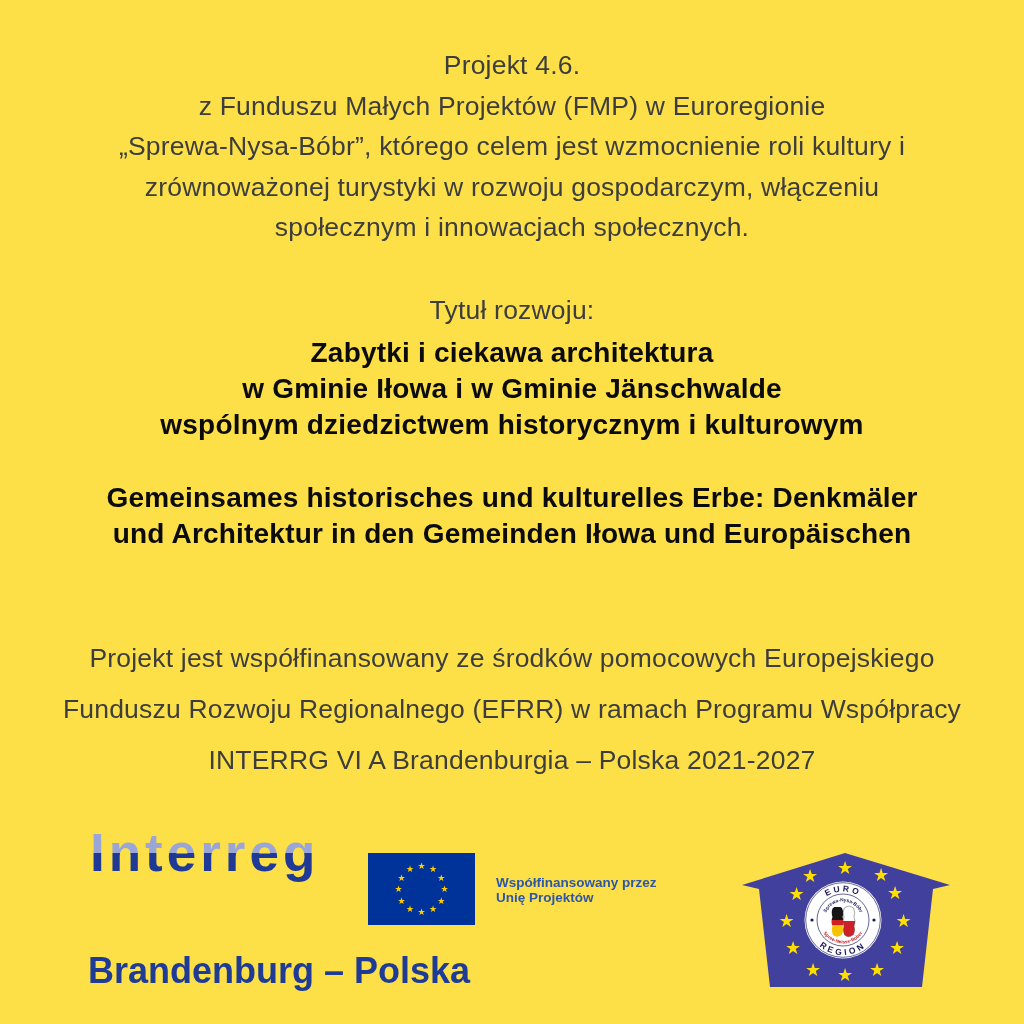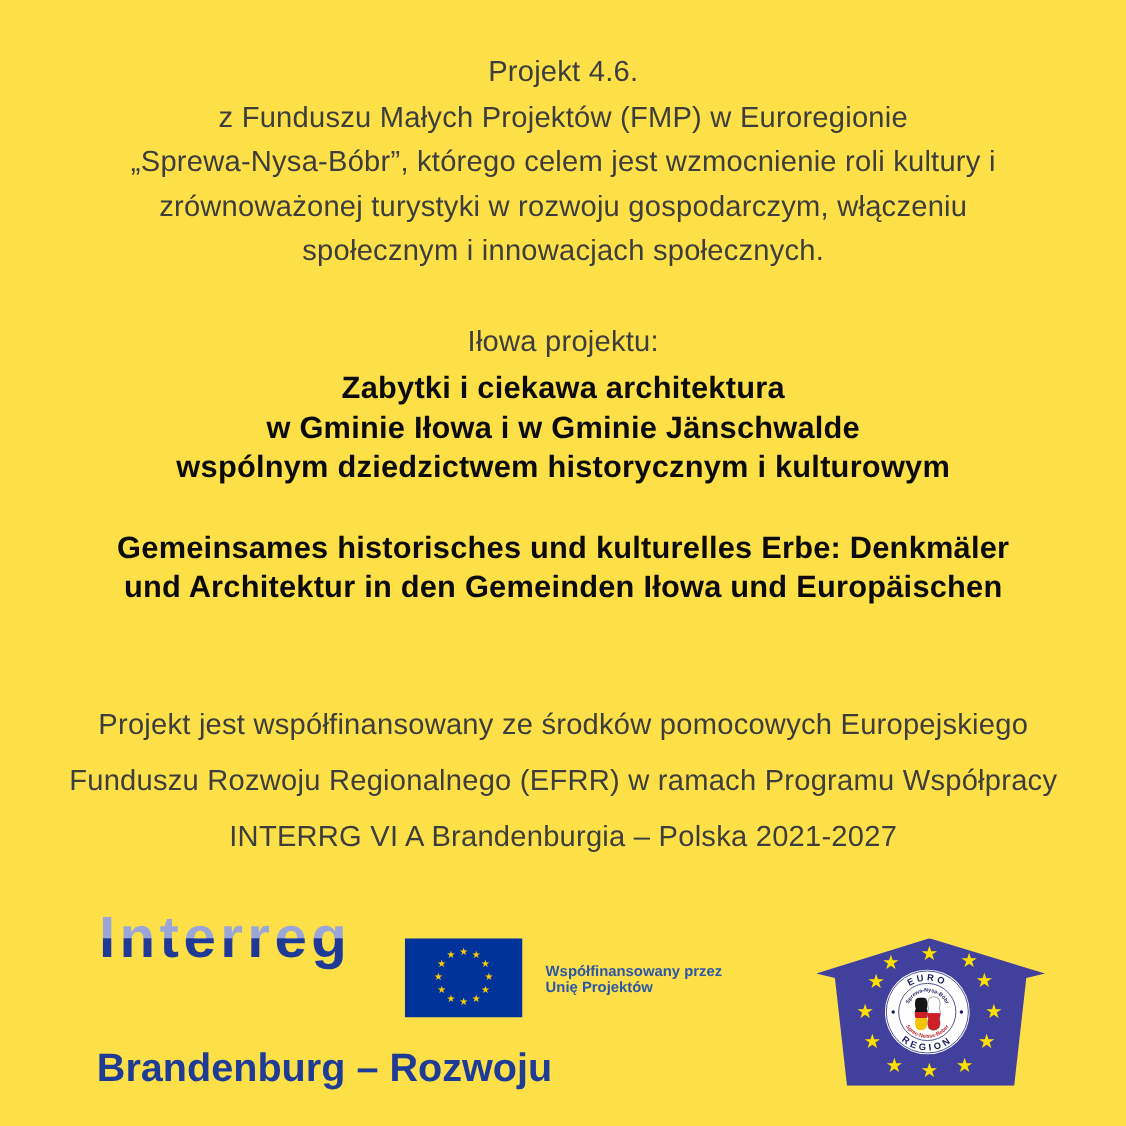--- a/index.html
+++ b/index.html
@@ -57,21 +57,21 @@
 <body>
 
 <div class="poster">
 
   <div class="txt intro">Projekt 4.6.
 z Funduszu Małych Projektów (FMP) w Euroregionie
 „Sprewa-Nysa-Bóbr”, którego celem jest wzmocnienie roli kultury i
 zrównoważonej turystyki w rozwoju gospodarczym, włączeniu
 społecznym i innowacjach społecznych.</div>
 
-  <div class="txt title-label">Iłowa projektu:</div>
+  <div class="txt title-label">Tytuł rozwoju:</div>
 
   <div class="txt title-pl">Zabytki i ciekawa architektura
 w Gminie Iłowa i w Gminie Jänschwalde
 wspólnym dziedzictwem historycznym i kulturowym</div>
 
   <div class="txt title-de">Gemeinsames historisches und kulturelles Erbe: Denkmäler
 und Architektur in den Gemeinden Iłowa und Europäischen</div>
 
   <div class="txt funding">Projekt jest współfinansowany ze środków pomocowych Europejskiego
 Funduszu Rozwoju Regionalnego (EFRR) w ramach Programu Współpracy
@@ -95,21 +95,21 @@
       <text x="33.6" y="24.5" dominant-baseline="central">★</text>
       <text x="42" y="16.1" dominant-baseline="central">★</text>
     </g>
   </svg>
 
   <div class="cofinance">
     <div class="stanza-pl">Współfinansowany przez
 Unię Projektów</div>
   </div>
 
-  <div class="interreg-sub">Brandenburg – Rozwoju</div>
+  <div class="interreg-sub">Brandenburg – Polska</div>
 
   <svg class="euroregion" viewBox="0 0 208 134" aria-hidden="true">
     <defs>
       <clipPath id="figL">
         <path d="M90.5,55.5 q4.5,-4.5 9.5,-0.5 q2,4.5 0.5,9 q2,4.5 0,9 q1.5,4.5 -0.5,8.5 q-4.5,4 -9,0.5 q-2,-4.5 -0.5,-9 q-2,-4.5 0,-9 q-1.5,-4.5 0,-8.5 z"></path>
       </clipPath>
       <clipPath id="figR">
         <path d="M102,55.5 q4.5,-4.5 9.5,-0.5 q2,4.5 0.5,9 q2,4.5 0,9 q1.5,4.5 -0.5,8.5 q-4.5,4 -9,0.5 q-2,-4.5 -0.5,-9 q-2,-4.5 0,-9 q-1.5,-4.5 0,-8.5 z"></path>
       </clipPath>
       <path id="arcTop" d="M 72.5,67 A 28.5,28.5 0 0 1 129.5,67" fill="none"></path>

